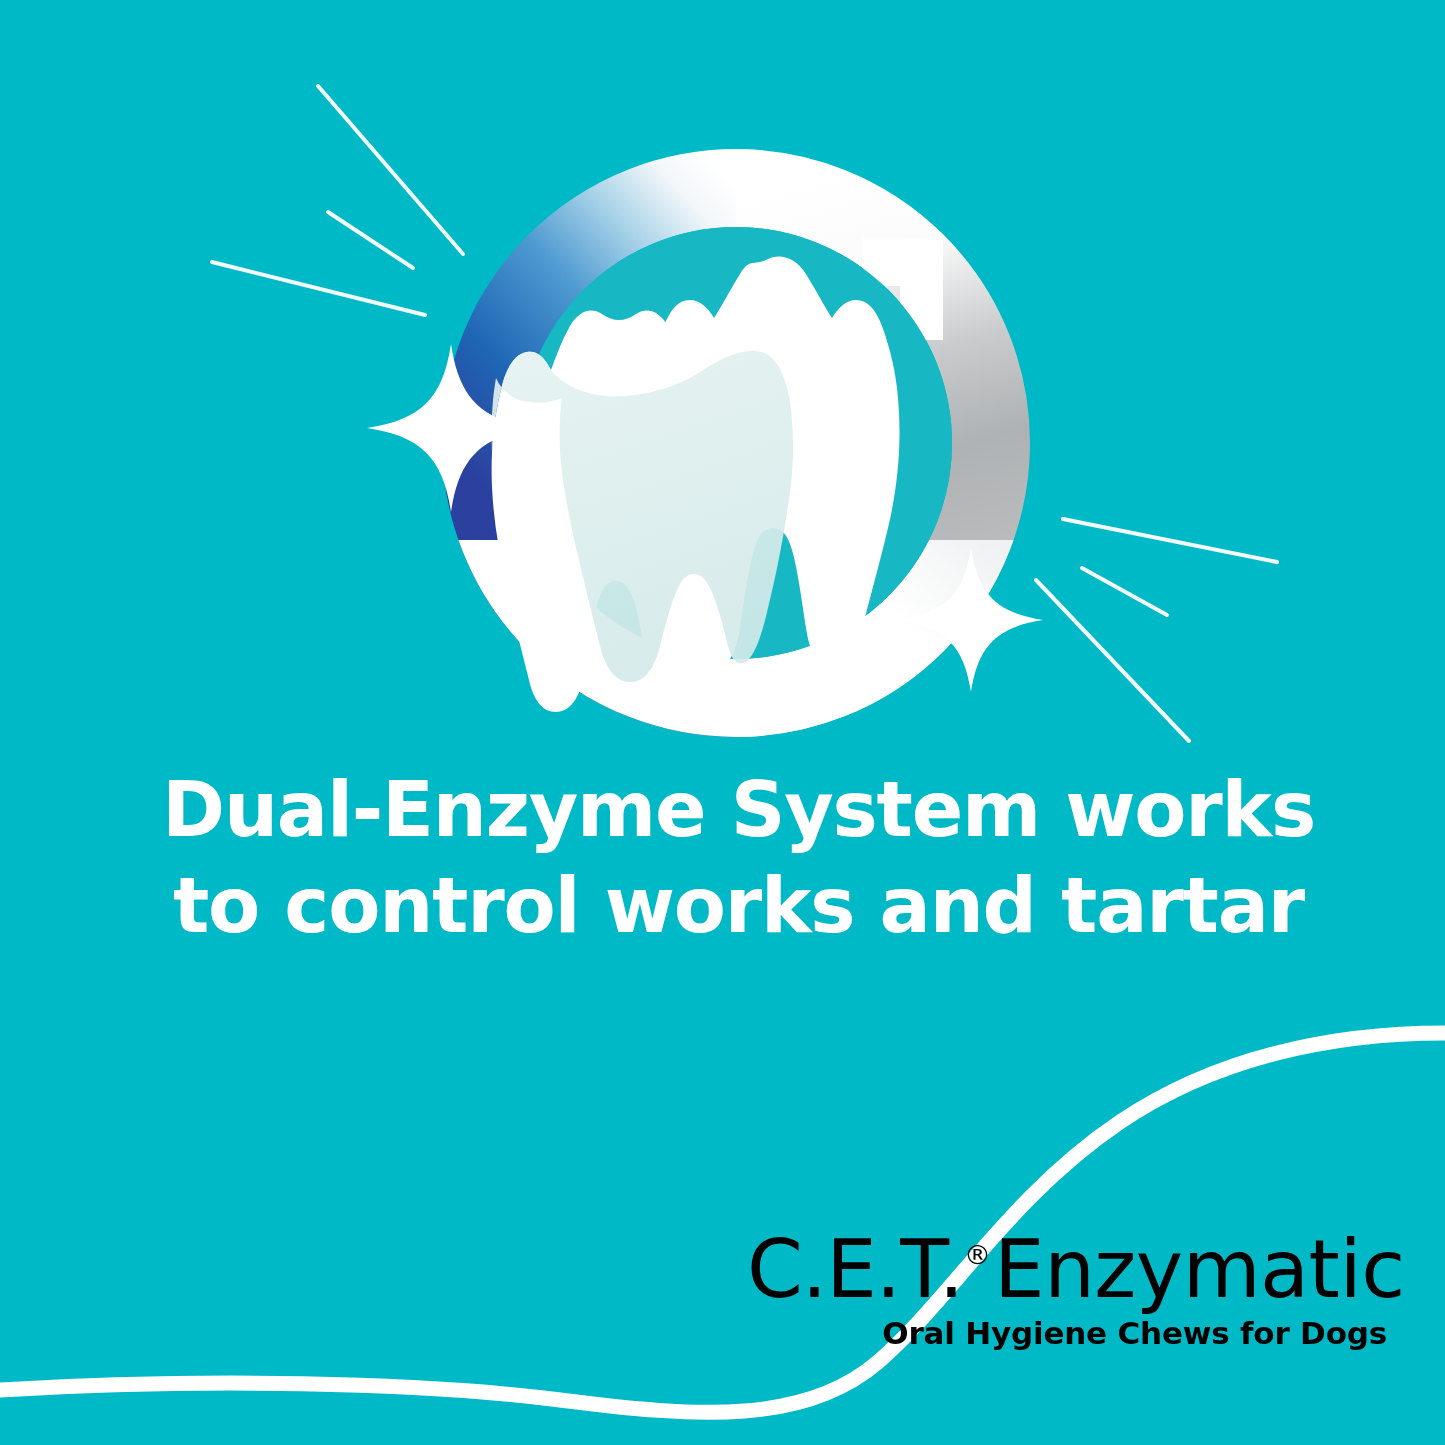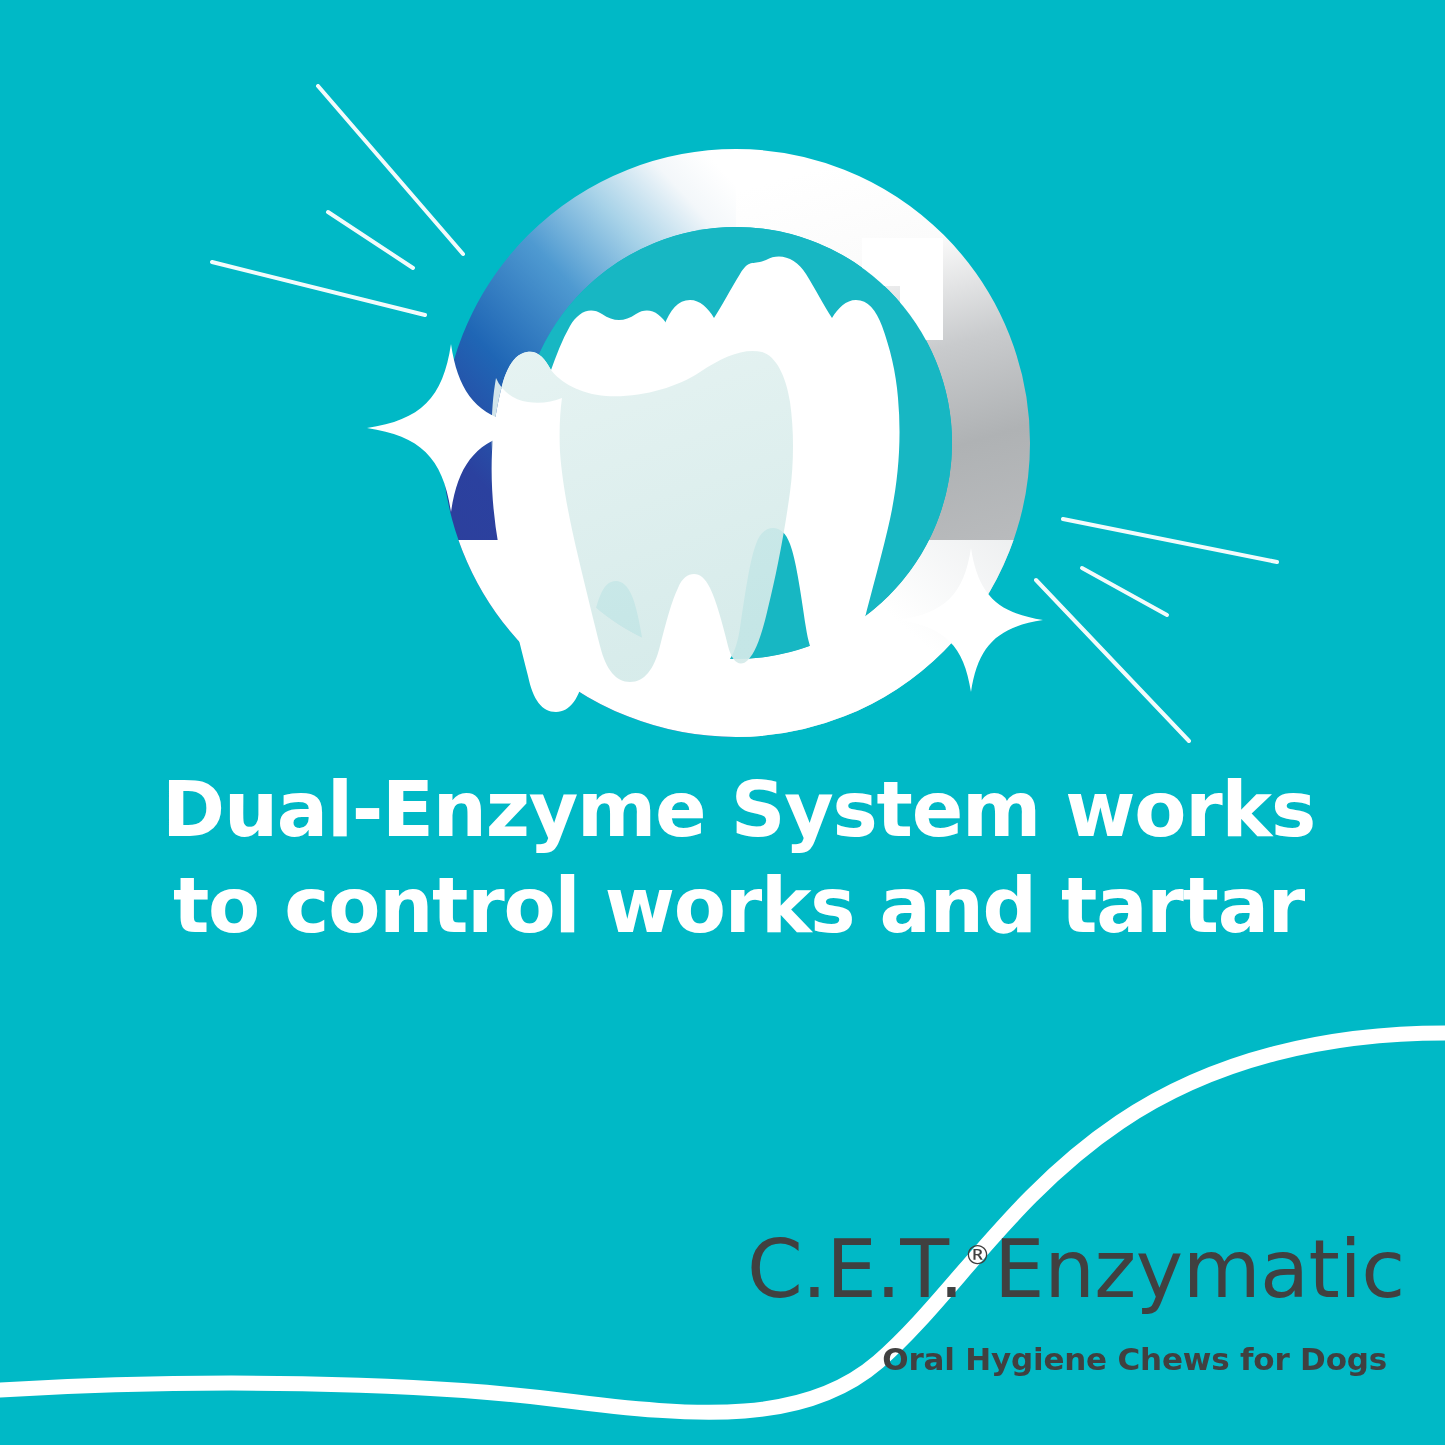--- a/index.html
+++ b/index.html
@@ -59,41 +59,41 @@
     display: block;
   }
 
   
   #brand {
     position: absolute;
     right: 58px;
     top: 1212px;
     width: 640px;
     text-align: right;
-    color: #404040;
+    color: #000000;
   }
   #brand-name {
     font-family: "DejaVu Sans", "Liberation Sans", sans-serif;
     font-weight: normal;
     font-size: 80px;
     line-height: 86px;
     letter-spacing: -0.5px;
     white-space: nowrap;
     -webkit-font-smoothing: antialiased;
   }
   #brand-name .reg {
     font-size: 27px;
     vertical-align: 33px;
     letter-spacing: 0;
     margin-left: 1px;
     margin-right: 3px;
   }
   #brand-name .cet-word { letter-spacing: -1px; }
   #brand-tagline {
-    margin-top: 27px;
+    margin-top: 1px;
     font-family: "DejaVu Sans", "Liberation Sans", sans-serif;
     font-weight: bold;
     font-size: 31px;
     line-height: 38px;
     letter-spacing: -0.2px;
     white-space: nowrap;
     -webkit-font-smoothing: antialiased;
   }
 </style>
 </head>

